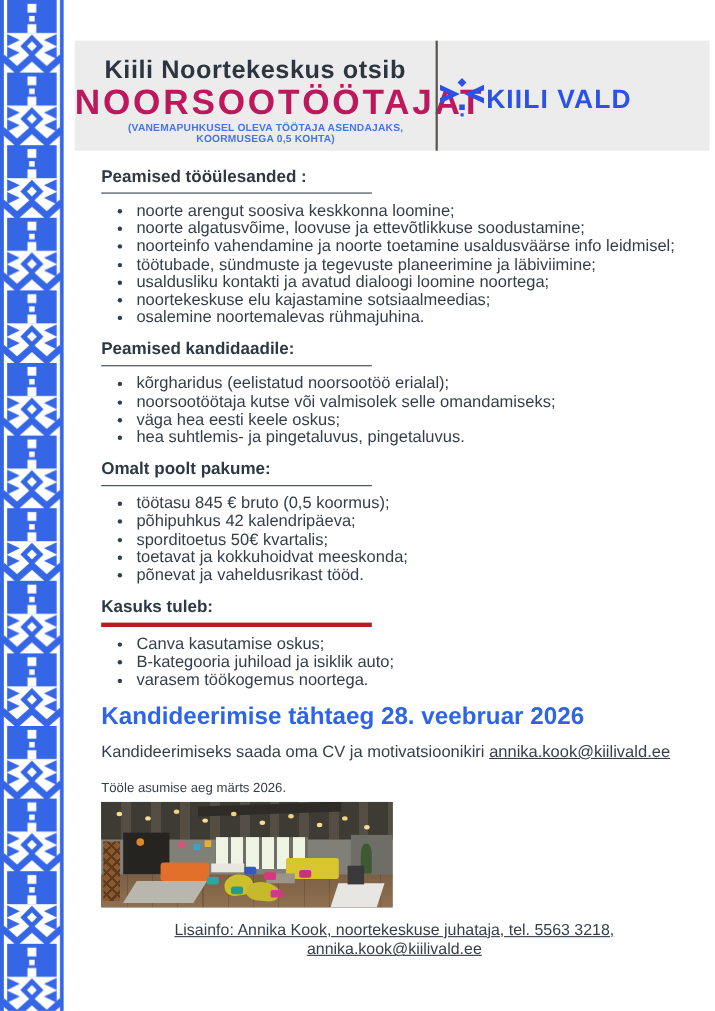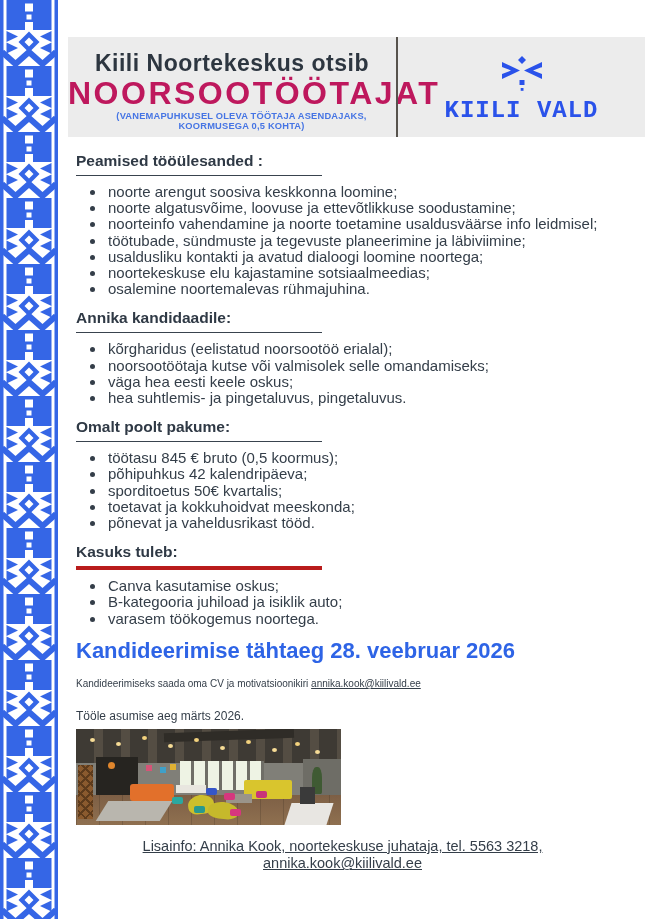--- a/index.html
+++ b/index.html
@@ -9,37 +9,37 @@
   }
   
   .strip{position:absolute;left:0;top:0;width:58px;height:919px;}
   
   .header-box{
     position:absolute;left:68px;top:37px;width:577px;height:100px;
     background:#ececec;display:flex;box-sizing:border-box;
   }
   .title-col{width:328px;text-align:center;padding-top:13px;box-sizing:border-box;}
   .hdr-divider{width:2px;background:#57534d;height:100%;}
-  .logo-col{flex:1;display:flex;flex-direction:column;align-items:center;justify-content:center;padding-top:4px;font-family:Liberation Mono, monospace;}
+  .logo-col{flex:1;display:flex;flex-direction:row;align-items:center;padding-top:4px;}
   .t1{font-size:23px;font-weight:700;color:#2d3640;letter-spacing:.5px;line-height:26px;}
   .t2{font-size:32px;font-weight:800;color:#be185d;letter-spacing:2.5px;line-height:31px;margin-top:2px;}
   .t3{font-size:9.3px;font-weight:700;color:#4675e4;margin-top:2px;letter-spacing:.2px;padding-left:19px;}
   .logo-text{font-size:24px;font-weight:800;color:#2a52ea;letter-spacing:1px;margin-top:4px;}
   
-  .content{position:absolute;left:76px;top:150px;width:533px;}
+  .content{position:absolute;left:92px;top:150px;width:533px;}
   .sec-h{
     font-size:15.5px;font-weight:700;color:#2f3945;width:246px;
     border-bottom:1.5px solid #39434e;padding-bottom:5px;margin-top:12px;
   }
   .content > .sec-h:first-child{margin-top:2px;}
   .sec-h.light{border-bottom:4px solid #b91c1c;}
   ul.blist{margin:8px 0 0;padding-left:30px;font-size:15px;line-height:16.2px;text-align:justify;}
   ul.blist li{margin:0;padding-left:2px;}
   .deadline{margin-top:11px;font-size:22px;font-weight:700;color:#2e64e6;}
-  .apply{margin:10px 0 0;font-size:10px;line-height:20px;text-align:justify;}
+  .apply{margin:10px 0 0;font-size:15px;line-height:20px;text-align:justify;}
   .apply a{color:#343e49;text-decoration:underline;}
   .start{margin-top:15px;font-size:12px;}
   .footer{margin-top:13px;text-align:center;font-size:14.5px;line-height:17.5px;text-decoration:underline;}
   
   .photo{margin-top:6px;width:265px;height:96px;position:relative;overflow:hidden;background:#807f78;}
   .photo div{position:absolute;}
   .ph-ceiling{left:0;top:0;width:265px;height:34px;
     background:repeating-linear-gradient(90deg,#3e3a34 0 18px,#544d43 18px 27px),#433f38;}
   .ph-duct{left:88px;top:2px;width:130px;height:9px;background:#2f2c27;transform:rotate(-2deg);}
   .ph-light{left:14px;top:9px;width:5px;height:4px;border-radius:50%;background:#f7dc96;
@@ -121,21 +121,21 @@
   <ul class="blist">
     <li>noorte arengut soosiva keskkonna loomine;</li>
     <li>noorte algatusvõime, loovuse ja ettevõtlikkuse soodustamine;</li>
     <li>noorteinfo vahendamine ja noorte toetamine usaldusväärse info leidmisel;</li>
     <li>töötubade, sündmuste ja tegevuste planeerimine ja läbiviimine;</li>
     <li>usaldusliku kontakti ja avatud dialoogi loomine noortega;</li>
     <li>noortekeskuse elu kajastamine sotsiaalmeedias;</li>
     <li>osalemine noortemalevas rühmajuhina.</li>
   </ul>
 
-  <div class="sec-h">Annika kandidaadile:</div>
+  <div class="sec-h">Peamised kandidaadile:</div>
   <ul class="blist">
     <li>kõrgharidus (eelistatud noorsootöö erialal);</li>
     <li>noorsootöötaja kutse või valmisolek selle omandamiseks;</li>
     <li>väga hea eesti keele oskus;</li>
     <li>hea suhtlemis- ja pingetaluvus, pingetaluvus.</li>
   </ul>
 
   <div class="sec-h">Omalt poolt pakume:</div>
   <ul class="blist">
     <li>töötasu 845 € bruto (0,5 koormus);</li>

